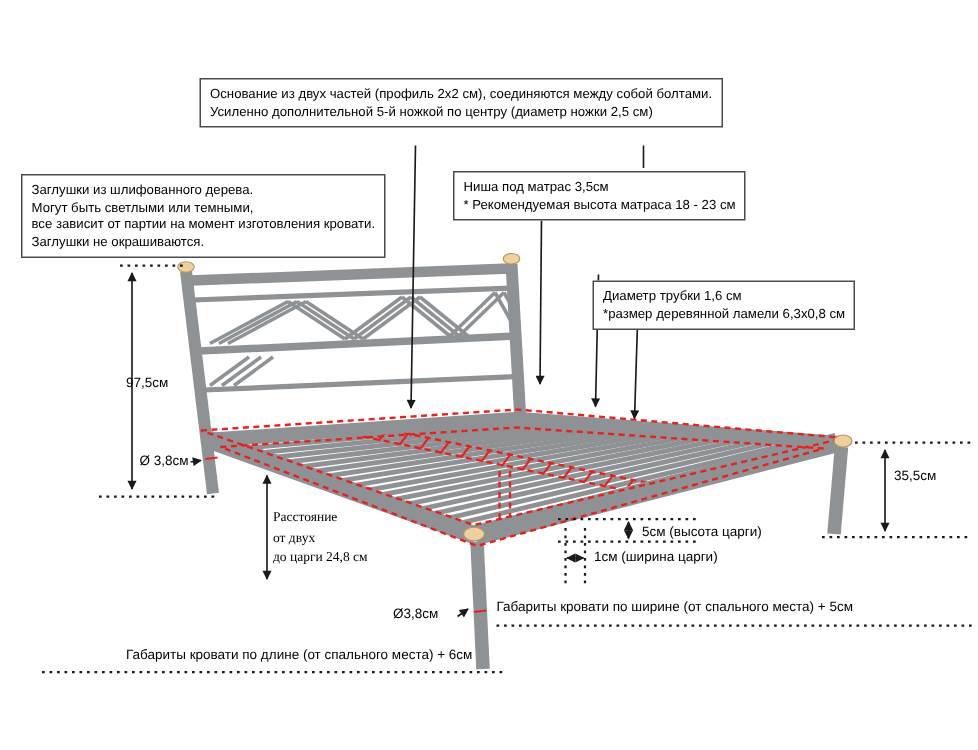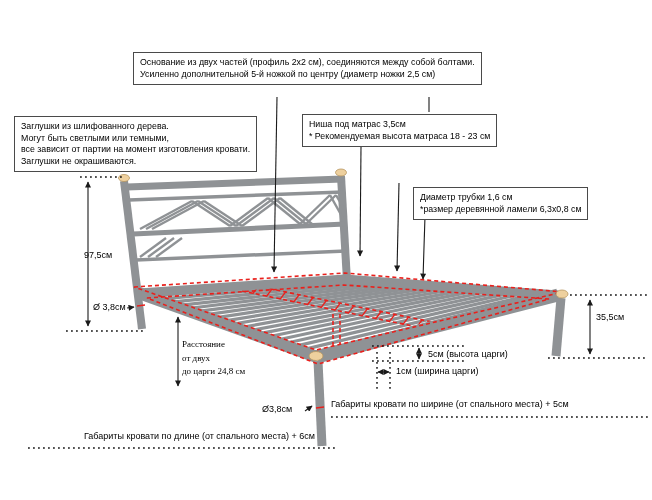--- a/index.html
+++ b/index.html
@@ -188,21 +188,21 @@
   <div class="callout" style="left:14px;top:100px;margin-top:16px;">
       <div>Заглушки из шлифованного дерева.</div>
       <div>Могут быть светлыми или темными,</div>
       <div>все зависит от партии на момент изготовления кровати.</div>
       <div>Заглушки не окрашиваются.</div>
     </div>
   <div class="callout" style="left:302px;top:114px;">
       <div>Ниша под матрас 3,5см</div>
       <div>* Рекомендуемая высота матраса 18 - 23 см</div>
     </div>
-  <div class="callout" style="left:413px;top:187px;">
+  <div class="callout" style="left:395px;top:187px;">
       <div>Диаметр трубки 1,6 см</div>
       <div>*размер деревянной ламели 6,3х0,8 см</div>
     </div>
 
   <div class="lbl" style="left:40px;top:250px;margin-left:44px;">97,5см</div>
   <div class="lbl" style="left:93px;top:302px;">Ø 3,8см</div>
   <div class="lbl multi" style="left:182px;top:338px;">
       <div>Расстояние</div>
       <div>от двух</div>
       <div>до царги 24,8 см</div>

